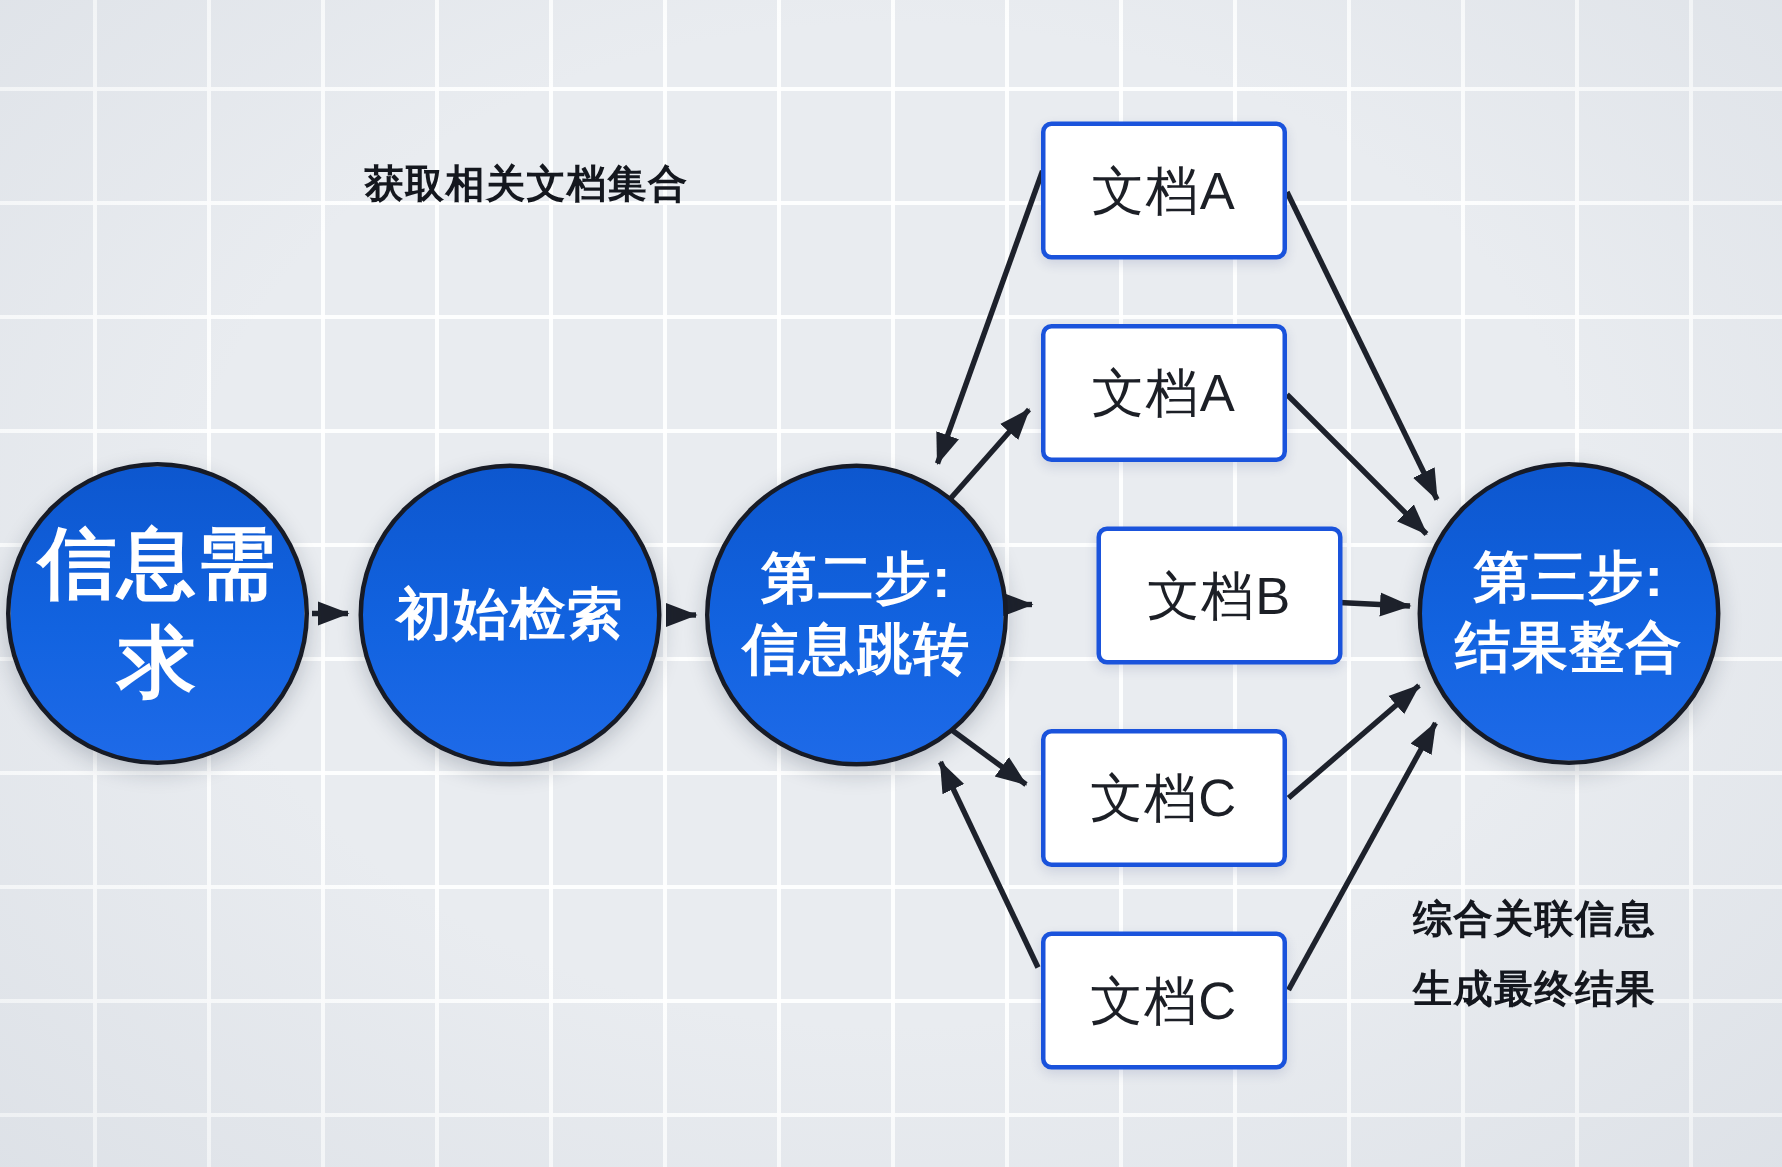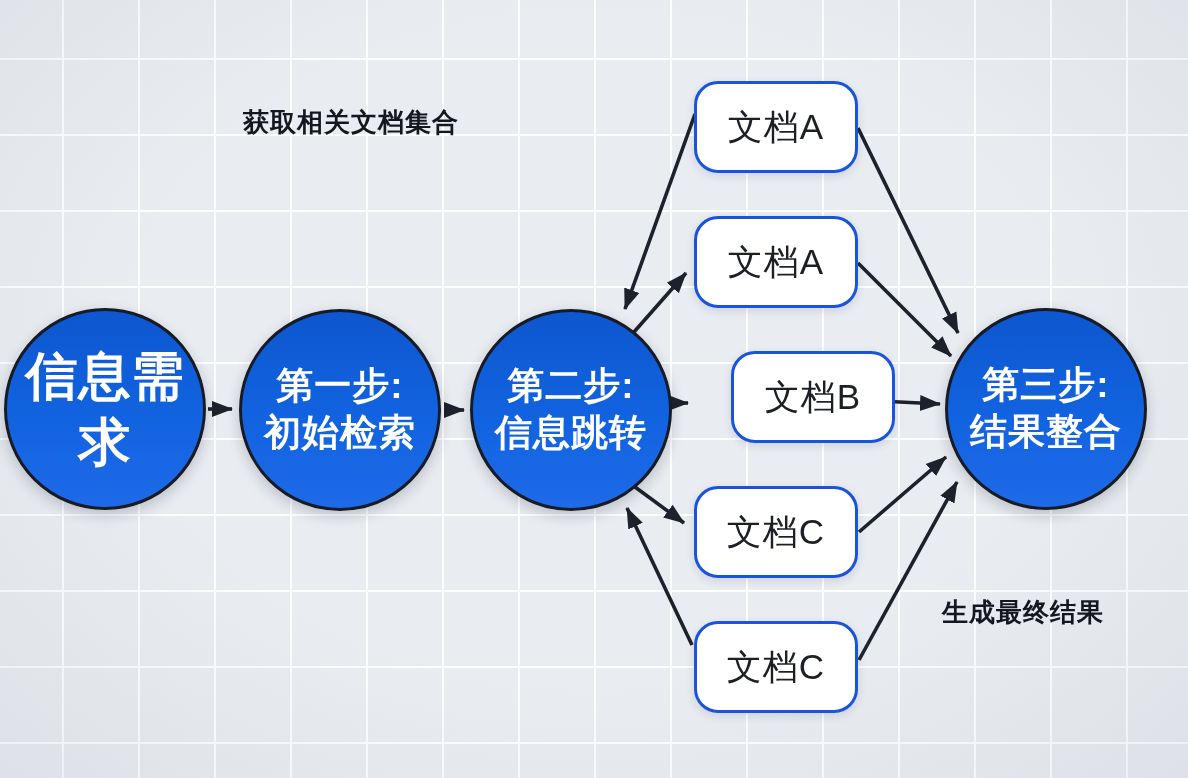--- a/index.html
+++ b/index.html
@@ -32,21 +32,21 @@
     text-align:center;z-index:2;
   }
   .node-circle.single{font-size:52px;}
   .c1{left:4px;top:308px;}
   .c2{left:239px;top:309px;}
   .c3{left:470px;top:309px;}
   .c4{left:945px;top:308px;}
 
   .doc-box{
     position:absolute;left:694px;width:164px;height:92px;
-    background:#ffffff;border:3.5px solid #1a53dc;border-radius:24px;
+    background:#ffffff;border:3.5px solid #1a53dc;border-radius:7px;
     box-sizing:border-box;
     display:flex;align-items:center;justify-content:center;
     font-size:35px;font-weight:500;color:#1c1f26;letter-spacing:1px;
     box-shadow:0 3px 8px rgba(40,60,120,.14);
     z-index:2;
   }
   .d1{top:81px;} .d2{top:216px;} .d3{top:351px;margin-left:37px;} .d4{top:486px;} .d5{top:621px;}
 
   .annotation{
     position:absolute;font-size:26px;font-weight:700;color:#14171e;
@@ -79,21 +79,20 @@
     <line x1="859" y1="400" x2="940" y2="404" marker-end="url(#ah)"></line>
     <line x1="859" y1="532" x2="946" y2="457" marker-end="url(#ah)"></line>
     <line x1="859" y1="660" x2="957" y2="482" marker-end="url(#ah)"></line>
   </svg>
 
   <div class="node-circle single c1">
     <span>信息需求</span>
   </div>
 
   <div class="node-circle c2">
-    <span>第一步:</span>
     <span>初始检索</span>
   </div>
 
   <div class="node-circle c4">
     <span>第三步:</span>
     <span>结果整合</span>
   </div>
 
   <div class="node-circle c3">
     <span>第二步:</span>
@@ -113,16 +112,17 @@
     <span>文档C</span>
   </div>
   <div class="doc-box d5">
     <span>文档C</span>
   </div>
 
   <div class="annotation ann-top-left">获取相关文档集合</div>
 
 
   <div class="annotation ann-bottom-right">
+    <div>综合关联信息</div>
     <div>生成最终结果</div>
   </div>
 
 </div>
 
 </body></html>

